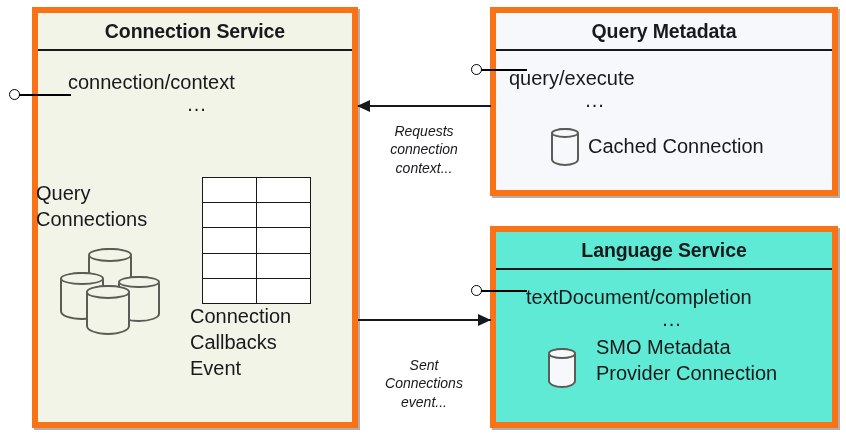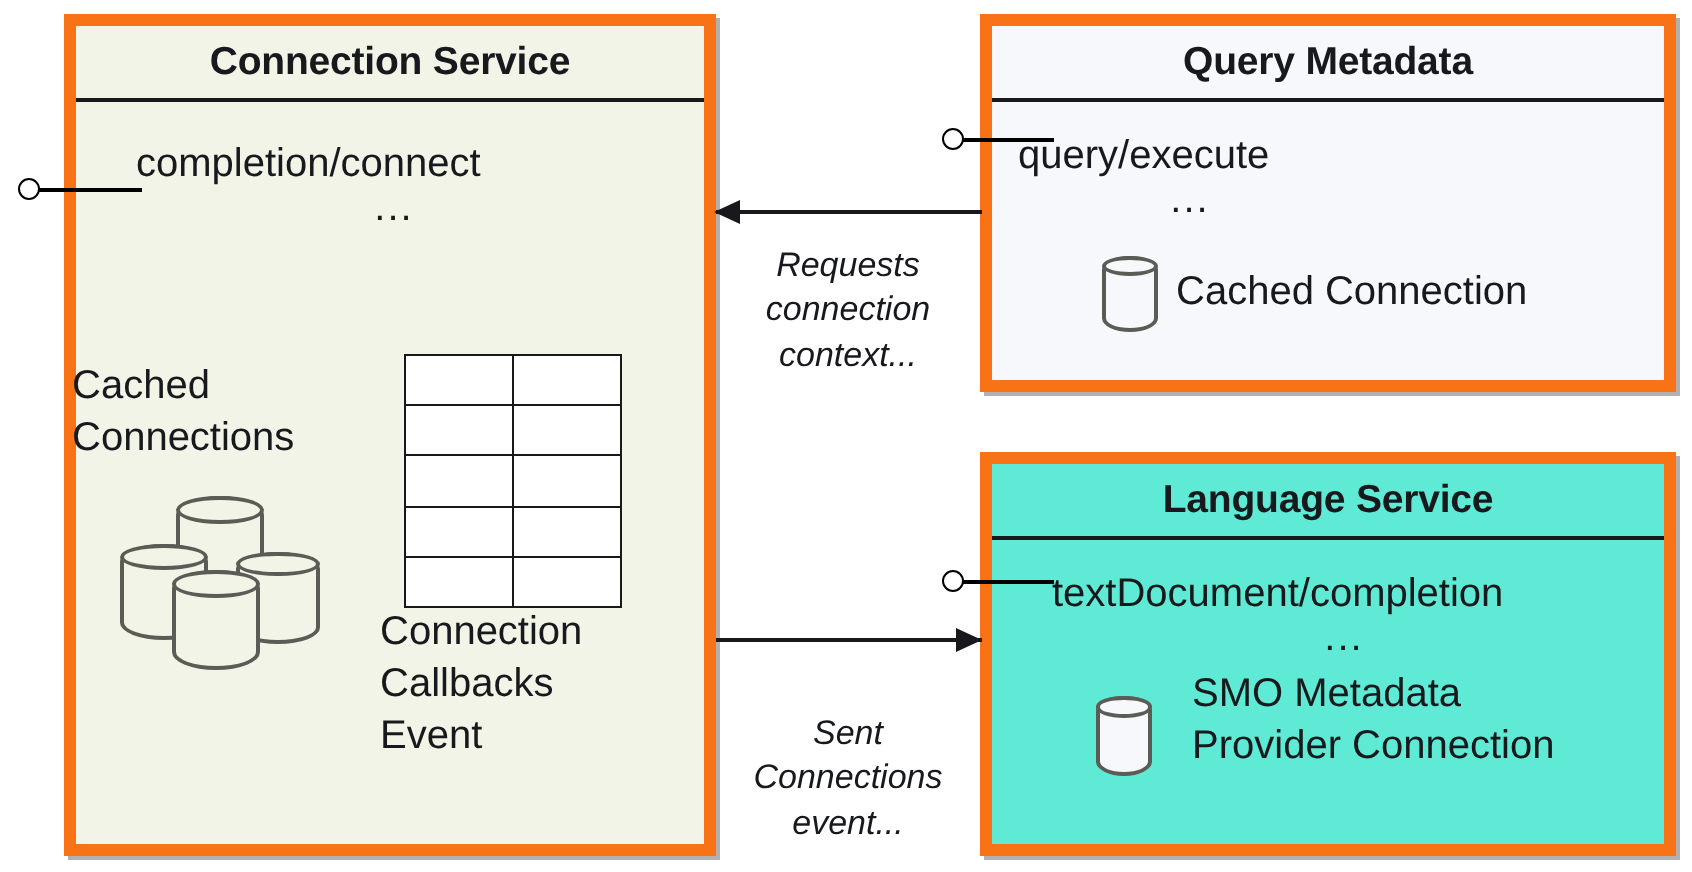--- a/index.html
+++ b/index.html
@@ -190,46 +190,46 @@
     border-left: 13px solid #17191c;
   }
   #arrow-req-line { left: 358px; top: 105px; width: 133px; }
   #arrow-req-head { left: 357px; top: 99.5px; }
   #arrow-evt-line { left: 358px; top: 319px; width: 133px; }
   #arrow-evt-head { left: 478px; top: 313.5px; }
 
   .arrow-label {
     position: absolute;
     font-style: italic;
-    font-size: 17px;
+    font-size: 14px;
     color: #17191c;
     line-height: 1.32;
     text-align: center;
     white-space: nowrap;
   }
   #arrow-req-label { left: 348px; top: 122px; width: 152px; }
   #arrow-evt-label { left: 348px; top: 332px; width: 152px; margin-top: 24px; }
 </style>
 </head>
 <body>
 
 <div class="stage">
 
   <div class="component" id="connection-service">
     <div class="comp-header">Connection Service</div>
     <div class="comp-body">
       <div class="ops" id="cs-ops">
-        <div>completion/connect</div>
+        <div>connection/context</div>
         <div class="ellipsis">...</div>
       </div>
     </div>
   </div>
 
   <div class="icon-label" id="active-conn-label">
-    <div>Cached</div>
+    <div>Query</div>
     <div>Connections</div>
   </div>
 
   <div id="active-conn-cluster">
     <div class="cyl on-cream" id="cyl-back"></div>
     <div class="cyl on-cream" id="cyl-left"></div>
     <div class="cyl on-cream" id="cyl-right"></div>
     <div class="cyl on-cream" id="cyl-front"></div>
   </div>
 

